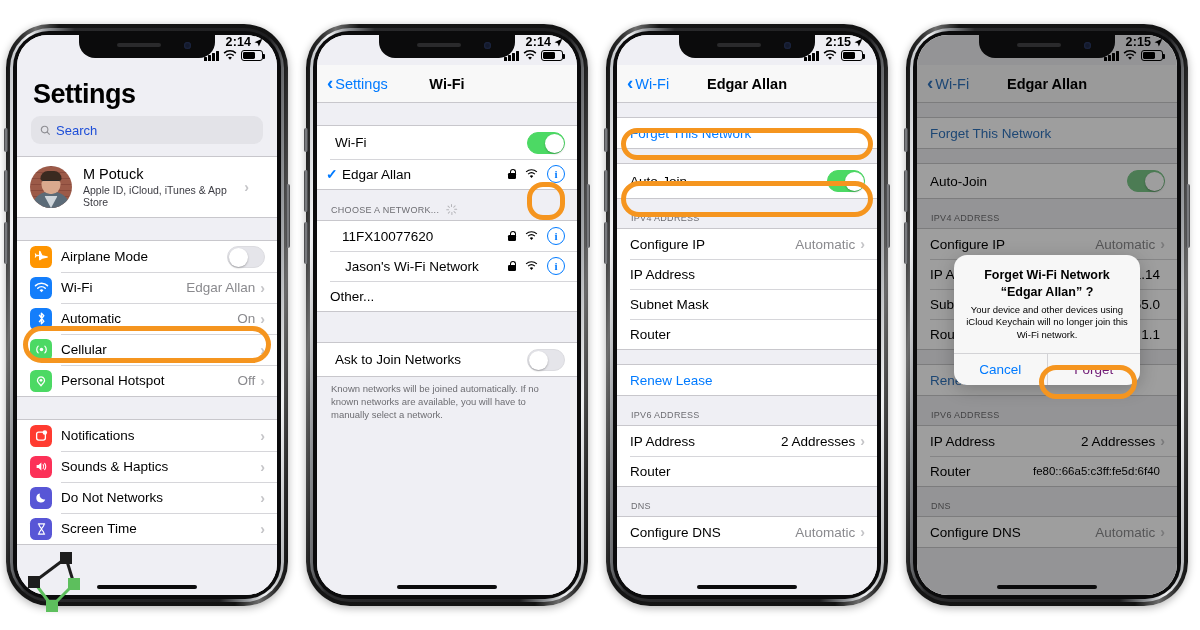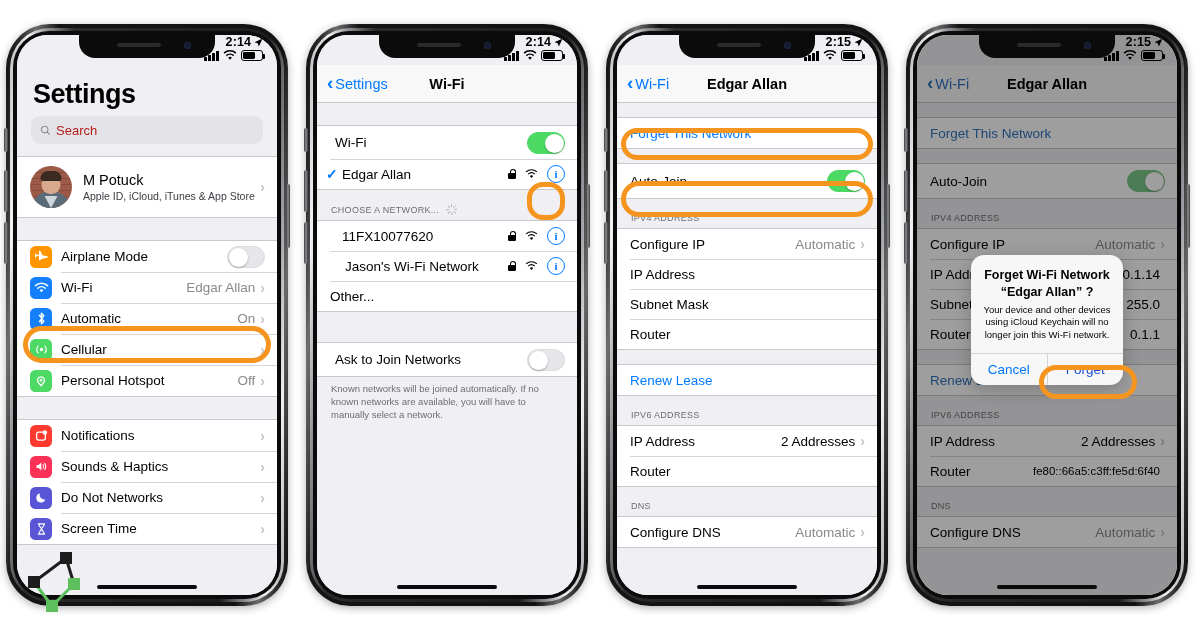--- a/index.html
+++ b/index.html
@@ -85,21 +85,21 @@
     height: 38px; background: #f8f8f8; border-bottom: .5px solid #c8c7cc;
     display: flex; align-items: center; position: relative; padding: 0 10px;
   }
   .nav-back { display:flex; align-items:center; gap:2px; color:#007aff; font-size:14.5px; cursor:pointer; }
   .nav-back .chev { font-size:19px; font-weight:600; line-height:1; margin-top:-2px; }
   .nav-title { position:absolute; left:0; right:0; text-align:center; font-size:14.5px; font-weight:700; color:#000; }
 
   .big-title { font-size: 27px; font-weight: 800; color:#000; padding: 14px 16px 6px; letter-spacing:-.5px; background:#efeff4;}
   .searchbar {
     margin: 0 14px 12px; height: 28px; background:#e3e3e8; border-radius:9px;
-    display:flex; align-items:center; gap:5px; padding: 0 9px; color:#b91c1c; font-size:13px;
+    display:flex; align-items:center; gap:5px; padding: 0 9px; color:#1d4ed8; font-size:13px;
   }
 
   .grp { background:#fff; border-top:.5px solid #c8c7cc; border-bottom:.5px solid #c8c7cc; }
   .gap { height: 22px; background: #efeff4; }
   .gap.sm { height: 14px; }
   .gap.tall { height: 30px; }
 
   .row {
     display:flex; align-items:center; min-height: 30px; padding: 0 12px 0 13px;
     background:#fff; position:relative;
@@ -113,21 +113,21 @@
   .row .value.dark { color:#000; }
   .chev-r { color:#c4c4c7; font-size:14px; font-weight:600; line-height:1; }
   .row .link { font-size:13.5px; color:#007aff; flex:1; }
 
   .app-icon { width:22px; height:22px; border-radius:5.5px; margin-right:9px; display:flex; align-items:center; justify-content:center; flex:0 0 auto; }
 
   .sec-hdr { font-size:9px; color:#6d6d72; letter-spacing:.3px; padding:14px 14px 5px; background:#efeff4; text-transform:uppercase; display:flex; align-items:center; gap:6px;}
   .footnote { font-size:9.5px; color:#6d6d72; line-height:1.35; padding:6px 14px 0; background:#efeff4; }
 
   
-  .profile { display:flex; align-items:center; padding:9px 12px 9px 13px; background:#fff; }
+  .profile { display:flex; align-items:center; padding:9px 28px 9px 13px; background:#fff; }
   .avatar { width:42px; height:42px; border-radius:50%; margin-right:11px; flex:0 0 auto; overflow:hidden; position:relative;
     background: repeating-linear-gradient(0deg,#9c5a48 0 5px,#8a4a3c 5px 6px), repeating-linear-gradient(90deg,#a86a54 0 9px,#8a4a3c 9px 10px); }
   .avatar .head { position:absolute; left:50%; top:7px; transform:translateX(-50%); width:19px; height:21px; border-radius:50% 50% 45% 45%; background:#d9a98e; }
   .avatar .hair { position:absolute; left:50%; top:5px; transform:translateX(-50%); width:21px; height:10px; border-radius:11px 11px 4px 4px; background:#3b2a20; }
   .avatar .glass { position:absolute; left:50%; top:14px; transform:translateX(-50%); width:19px; height:5px; border-top:1.6px solid #2a2a2a; border-radius:2px;
     box-shadow: -5px 0 0 -3.3px #2a2a2a, 5px 0 0 -3.3px #2a2a2a; }
   .avatar .body { position:absolute; left:50%; bottom:0; transform:translateX(-50%); width:38px; height:16px; border-radius:16px 16px 0 0; background:#5b6b78; }
   .avatar .shirt { position:absolute; left:50%; bottom:0; transform:translateX(-50%); width:13px; height:12px; background:#cfd6dc; clip-path: polygon(50% 100%,0 0,100% 0); }
   .pname { font-size:14.5px; color:#000; font-weight:500; }
   .psub { font-size:10.5px; color:#3c3c43; margin-top:2px; }
@@ -149,28 +149,28 @@
   .spinner i { position:absolute; left:50%; top:0; width:1.4px; height:3.4px; background:#b4b4b8; border-radius:1px; transform-origin: 50% 5.5px; }
 
   .home-ind { position:absolute; bottom:6px; left:50%; transform:translateX(-50%); width:100px; height:4px; border-radius:3px; background:#0b0b0c; z-index:25;}
 
   
   .hl { position:absolute; border:5px solid #f5951f; border-radius:999px; z-index:40; pointer-events:none; }
   .hl.sq { border-radius: 16px; }
 
   
   .alert-wrap { position:absolute; inset:0; z-index:35; display:flex; align-items:center; justify-content:center; padding-top:10px;}
-  .alert { width: 152px; background:#f7f7f7; border-radius:13px; overflow:hidden; box-shadow:0 4px 18px rgba(0,0,0,.22); }
+  .alert { width: 186px; background:#f7f7f7; border-radius:13px; overflow:hidden; box-shadow:0 4px 18px rgba(0,0,0,.22); }
   .alert-body { padding:12px 12px 11px; text-align:center; }
   .alert-title { font-size:12.5px; font-weight:700; color:#000; line-height:1.3; }
   .alert-msg { font-size:9.5px; color:#000; line-height:1.32; margin-top:4px; }
   .alert-btns { display:flex; border-top:.5px solid #d3d3d6; height:32px; }
   .alert-btn { flex:1; display:flex; align-items:center; justify-content:center; font-size:13.5px; color:#007aff; cursor:pointer; }
   .alert-btn + .alert-btn { border-left:.5px solid #d3d3d6; }
-  .alert-btn.destructive { color:#1d4ed8; }
+  .alert-btn.destructive { color:#701a75; }
 
   
   .watermark { position:absolute; left:12px; bottom:6px; width:168px; height:86px; z-index:60; }
   .wm-text { position:absolute; left:66px; top:14px; }
   .wm-plaza { font-size:31px; letter-spacing:1px; color:#4c4c4c; opacity:.62; font-family:"DejaVu Sans Mono",monospace; font-weight:400; line-height:1;}
   .wm-digital { font-size:17px; color:#4c4c4c; opacity:.55; font-family:"DejaVu Sans Mono",monospace; margin-top:-2px; margin-left:16px; line-height:1;}
 </style>
 </head>
 <body>
 

